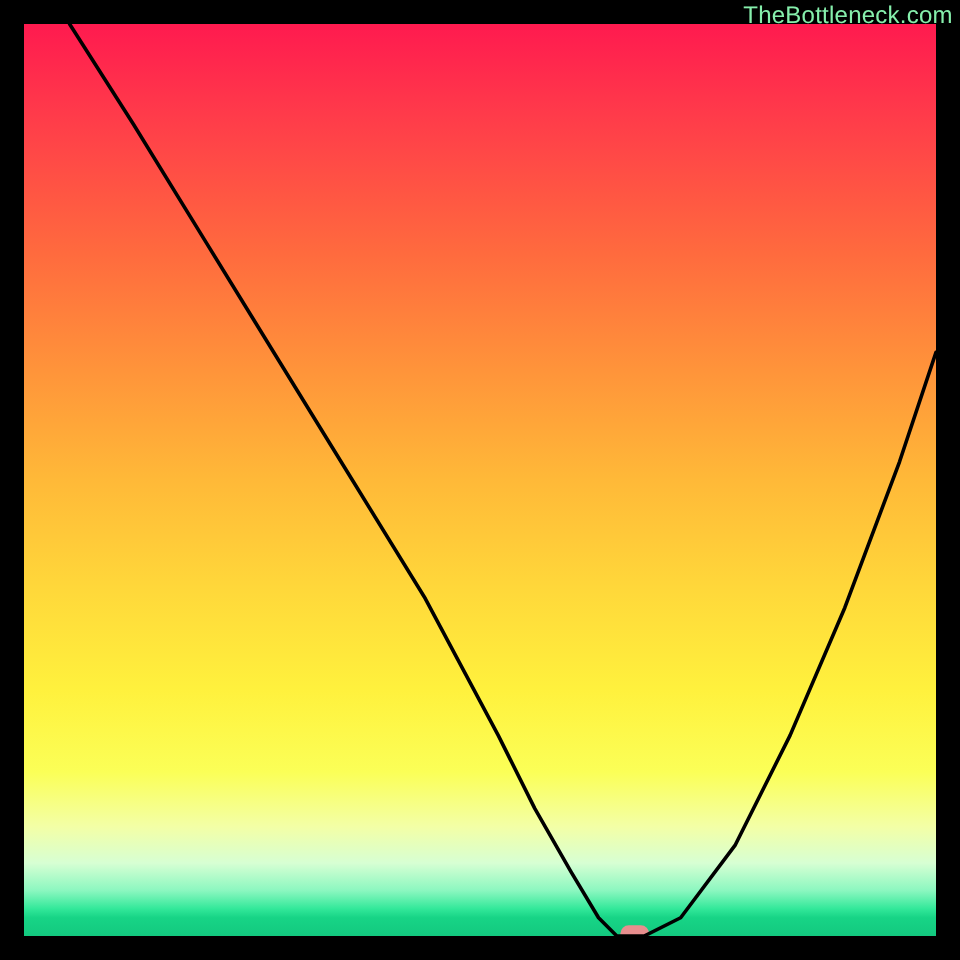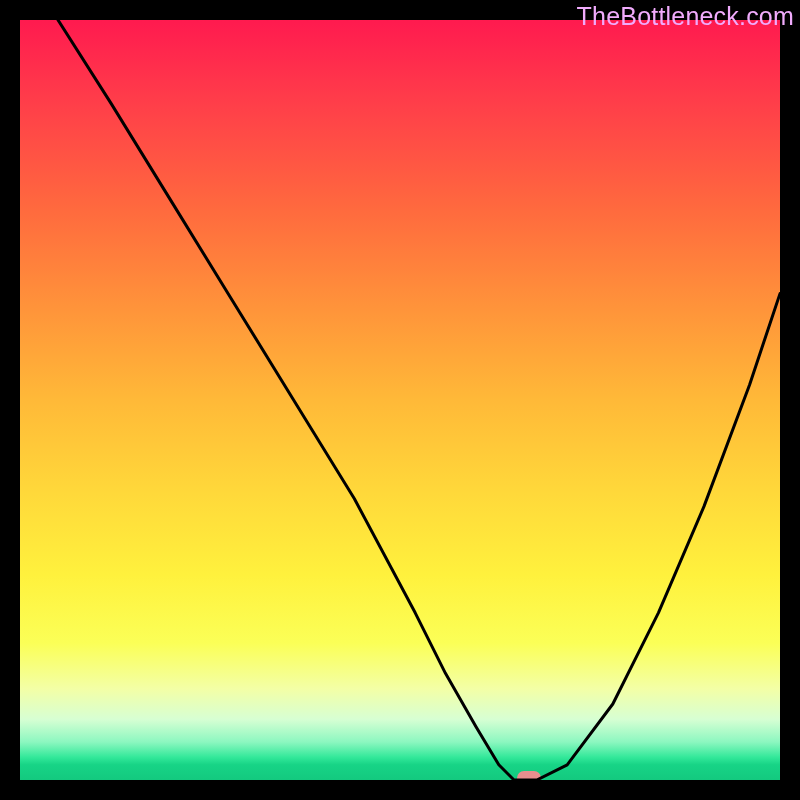--- a/index.html
+++ b/index.html
@@ -13,22 +13,22 @@
   }
   .container {
     position: relative;
     width: 800px;
     height: 800px;
   }
   .attribution {
     position: absolute;
     top: 2px;
     right: 6px;
-    color: #f0abfc;
-    font-size: 25px;
+    color: #86efac;
+    font-size: 20px;
     font-weight: 500;
     letter-spacing: 0.2px;
     z-index: 10;
   }
   .plot-area {
     position: absolute;
     left: 20px;
     top: 20px;
     width: 760px;
     height: 760px;

